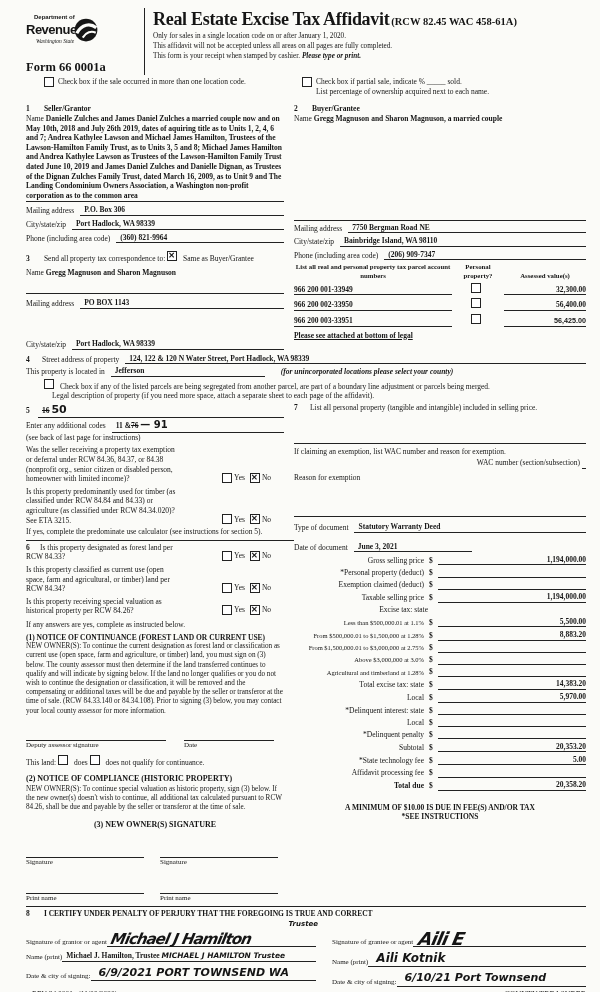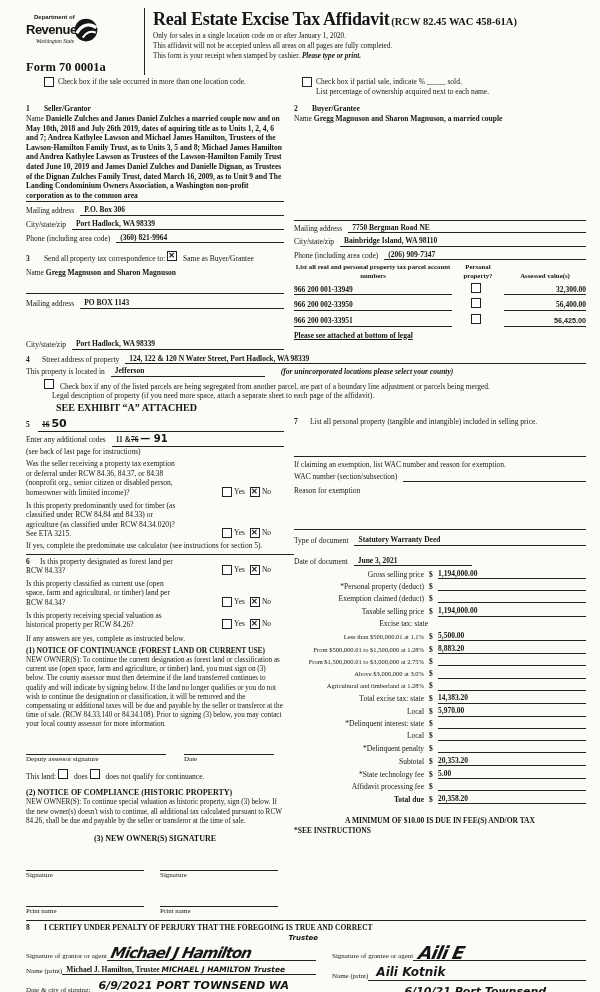--- a/index.html
+++ b/index.html
@@ -50,21 +50,21 @@
   
   .q{display:flex;margin-top:3px;gap:40px;}
   .q-text{flex:1;padding-right:6px;}
   .q-yn{flex:none;width:62px;display:flex;align-items:flex-end;padding-bottom:1px;}
   .q-yn .cb{margin-right:2px;}
   .q-yn span.t{margin-right:5px;}
   
   .frow{display:flex;align-items:flex-end;margin-top:2.5px;}
   .frow .flbl{flex:1;text-align:right;padding-right:5px;}
   .frow .fd{flex:none;width:9px;font-weight:bold;}
-  .frow .fval{flex:none;width:148px;border-bottom:1px solid #222;font-weight:bold;}
+  .frow .fval{flex:none;width:148px;border-bottom:1px solid #222;text-align:right;font-weight:bold;}
   .frow.sm .flbl{font-size:6.5px;}
   
   .sigline{border-bottom:1px solid #222;height:10px;}
   .siglbl{font-size:7px;}
   .scrawl{font-family:"DejaVu Sans",sans-serif;font-style:italic;font-weight:bold;
           transform:skewX(-12deg);display:inline-block;letter-spacing:-1px;}
   .hr{border-top:1px solid #222;}
 </style>
 </head>
 <body>
@@ -78,21 +78,21 @@
           <div class="logo-l1">Department of</div>
           <div class="logo-l2">Revenue</div>
           <div class="logo-l3">Washington State</div>
         </div>
         <svg class="logo-mark" viewBox="0 0 24 24">
           <circle cx="12" cy="12" r="10.5" fill="#161616"></circle>
           <path d="M3.5 15 C8 6.5, 16 5.5, 21.5 10" stroke="#fbfbf8" stroke-width="3" fill="none"></path>
           <path d="M9 19 C12 14, 17 12.5, 21 14.5" stroke="#fbfbf8" stroke-width="2" fill="none"></path>
         </svg>
       </div>
-      <div class="form-num">Form 70 0001a</div>
+      <div class="form-num">Form 66 0001a</div>
     </div>
     <div class="hdr-right">
       <div>
         <span class="title">Real Estate Excise Tax Affidavit</span>
         <span class="title-suffix">(RCW 82.45 WAC 458-61A)</span>
       </div>
       <div class="hdr-note">Only for sales in a single location code on or after January 1, 2020.</div>
       <div class="hdr-note">This affidavit will not be accepted unless all areas on all pages are fully completed.</div>
       <div class="hdr-note">
         <span>This form is your receipt when stamped by cashier. </span><i class="b">Please type or print.</i>
@@ -218,21 +218,20 @@
     <div class="field" style="margin-top:2px;">
       <span class="lbl">This property is located in</span>
       <span class="val" style="max-width:150px;">Jefferson</span>
       <span style="flex:1;padding-left:16px;"><i class="b">(for unincorporated locations please select your county)</i></span>
     </div>
     <div style="margin-left:18px;margin-top:2px;">
       <span class="cb"></span>
       <span>Check box if any of the listed parcels are being segregated from another parcel, are part of a boundary line adjustment or parcels being merged.</span>
     </div>
     <div style="margin-left:26px;">Legal description of property (if you need more space, attach a separate sheet to each page of the affidavit).</div>
-    <div class="b" style="margin-left:30px;font-size:10px;margin-top:1px;">SEE EXHIBIT “A” ATTACHED</div>
   </div>
 
   <div class="cols" style="margin-top:2px;">
     <div class="col-l">
       <div class="field" style="margin-top:0;align-items:baseline;">
         <span class="sec-num" style="width:12px;">5</span>
         <span class="val" style="font-weight:normal;">
           <span class="strike">16</span>
           <span class="hand" style="font-size:11px;font-style:normal;">50</span>
         </span>
@@ -266,21 +265,21 @@
       <div style="margin-top:2px;">If yes, complete the predominate use calculator (see instructions for section 5).</div>
     </div>
 
     <div class="col-r">
       <div style="display:flex;">
         <span class="sec-num">7</span>
         <span style="flex:1;">List all personal property (tangible and intangible) included in selling price.</span>
       </div>
       <div class="hr" style="margin-top:30px;"></div>
       <div style="margin-top:3px;">If claiming an exemption, list WAC number and reason for exemption.</div>
-      <div class="field" style="margin-top:2px;">
+      <div class="field" style="margin-top:2px;flex-direction:column;">
         <span class="lbl">WAC number (section/subsection)</span>
         <span class="val"></span>
       </div>
       <div style="margin-top:4px;">Reason for exemption</div>
       <div class="hr" style="margin-top:34px;"></div>
       <div class="field" style="margin-top:5px;">
         <span class="lbl">Type of document</span>
         <span class="val">Statutory Warranty Deed</span>
       </div>
     </div>
@@ -451,21 +450,21 @@
           <span class="flbl">Affidavit processing fee</span>
           <span class="fd">$</span>
           <span class="fval"></span>
         </div>
       <div class="frow">
           <span class="flbl b">Total due</span>
           <span class="fd">$</span>
           <span class="fval">20,358.20</span>
         </div>
       <div class="b" style="text-align:center;margin-top:12px;">A MINIMUM OF $10.00 IS DUE IN FEE(S) AND/OR TAX</div>
-      <div class="b" style="text-align:left;">*SEE INSTRUCTIONS</div>
+      <div class="b" style="text-align:center;">*SEE INSTRUCTIONS</div>
     </div>
   </div>
 
   <div class="hr" style="margin-top:4px;"></div>
   <div style="margin-top:2px;">
     <span class="sec-num">8</span>
     <span class="b">I CERTIFY UNDER PENALTY OF PERJURY THAT THE FOREGOING IS TRUE AND CORRECT</span>
   </div>
 
   <div class="cols" style="margin-top:4px;">

